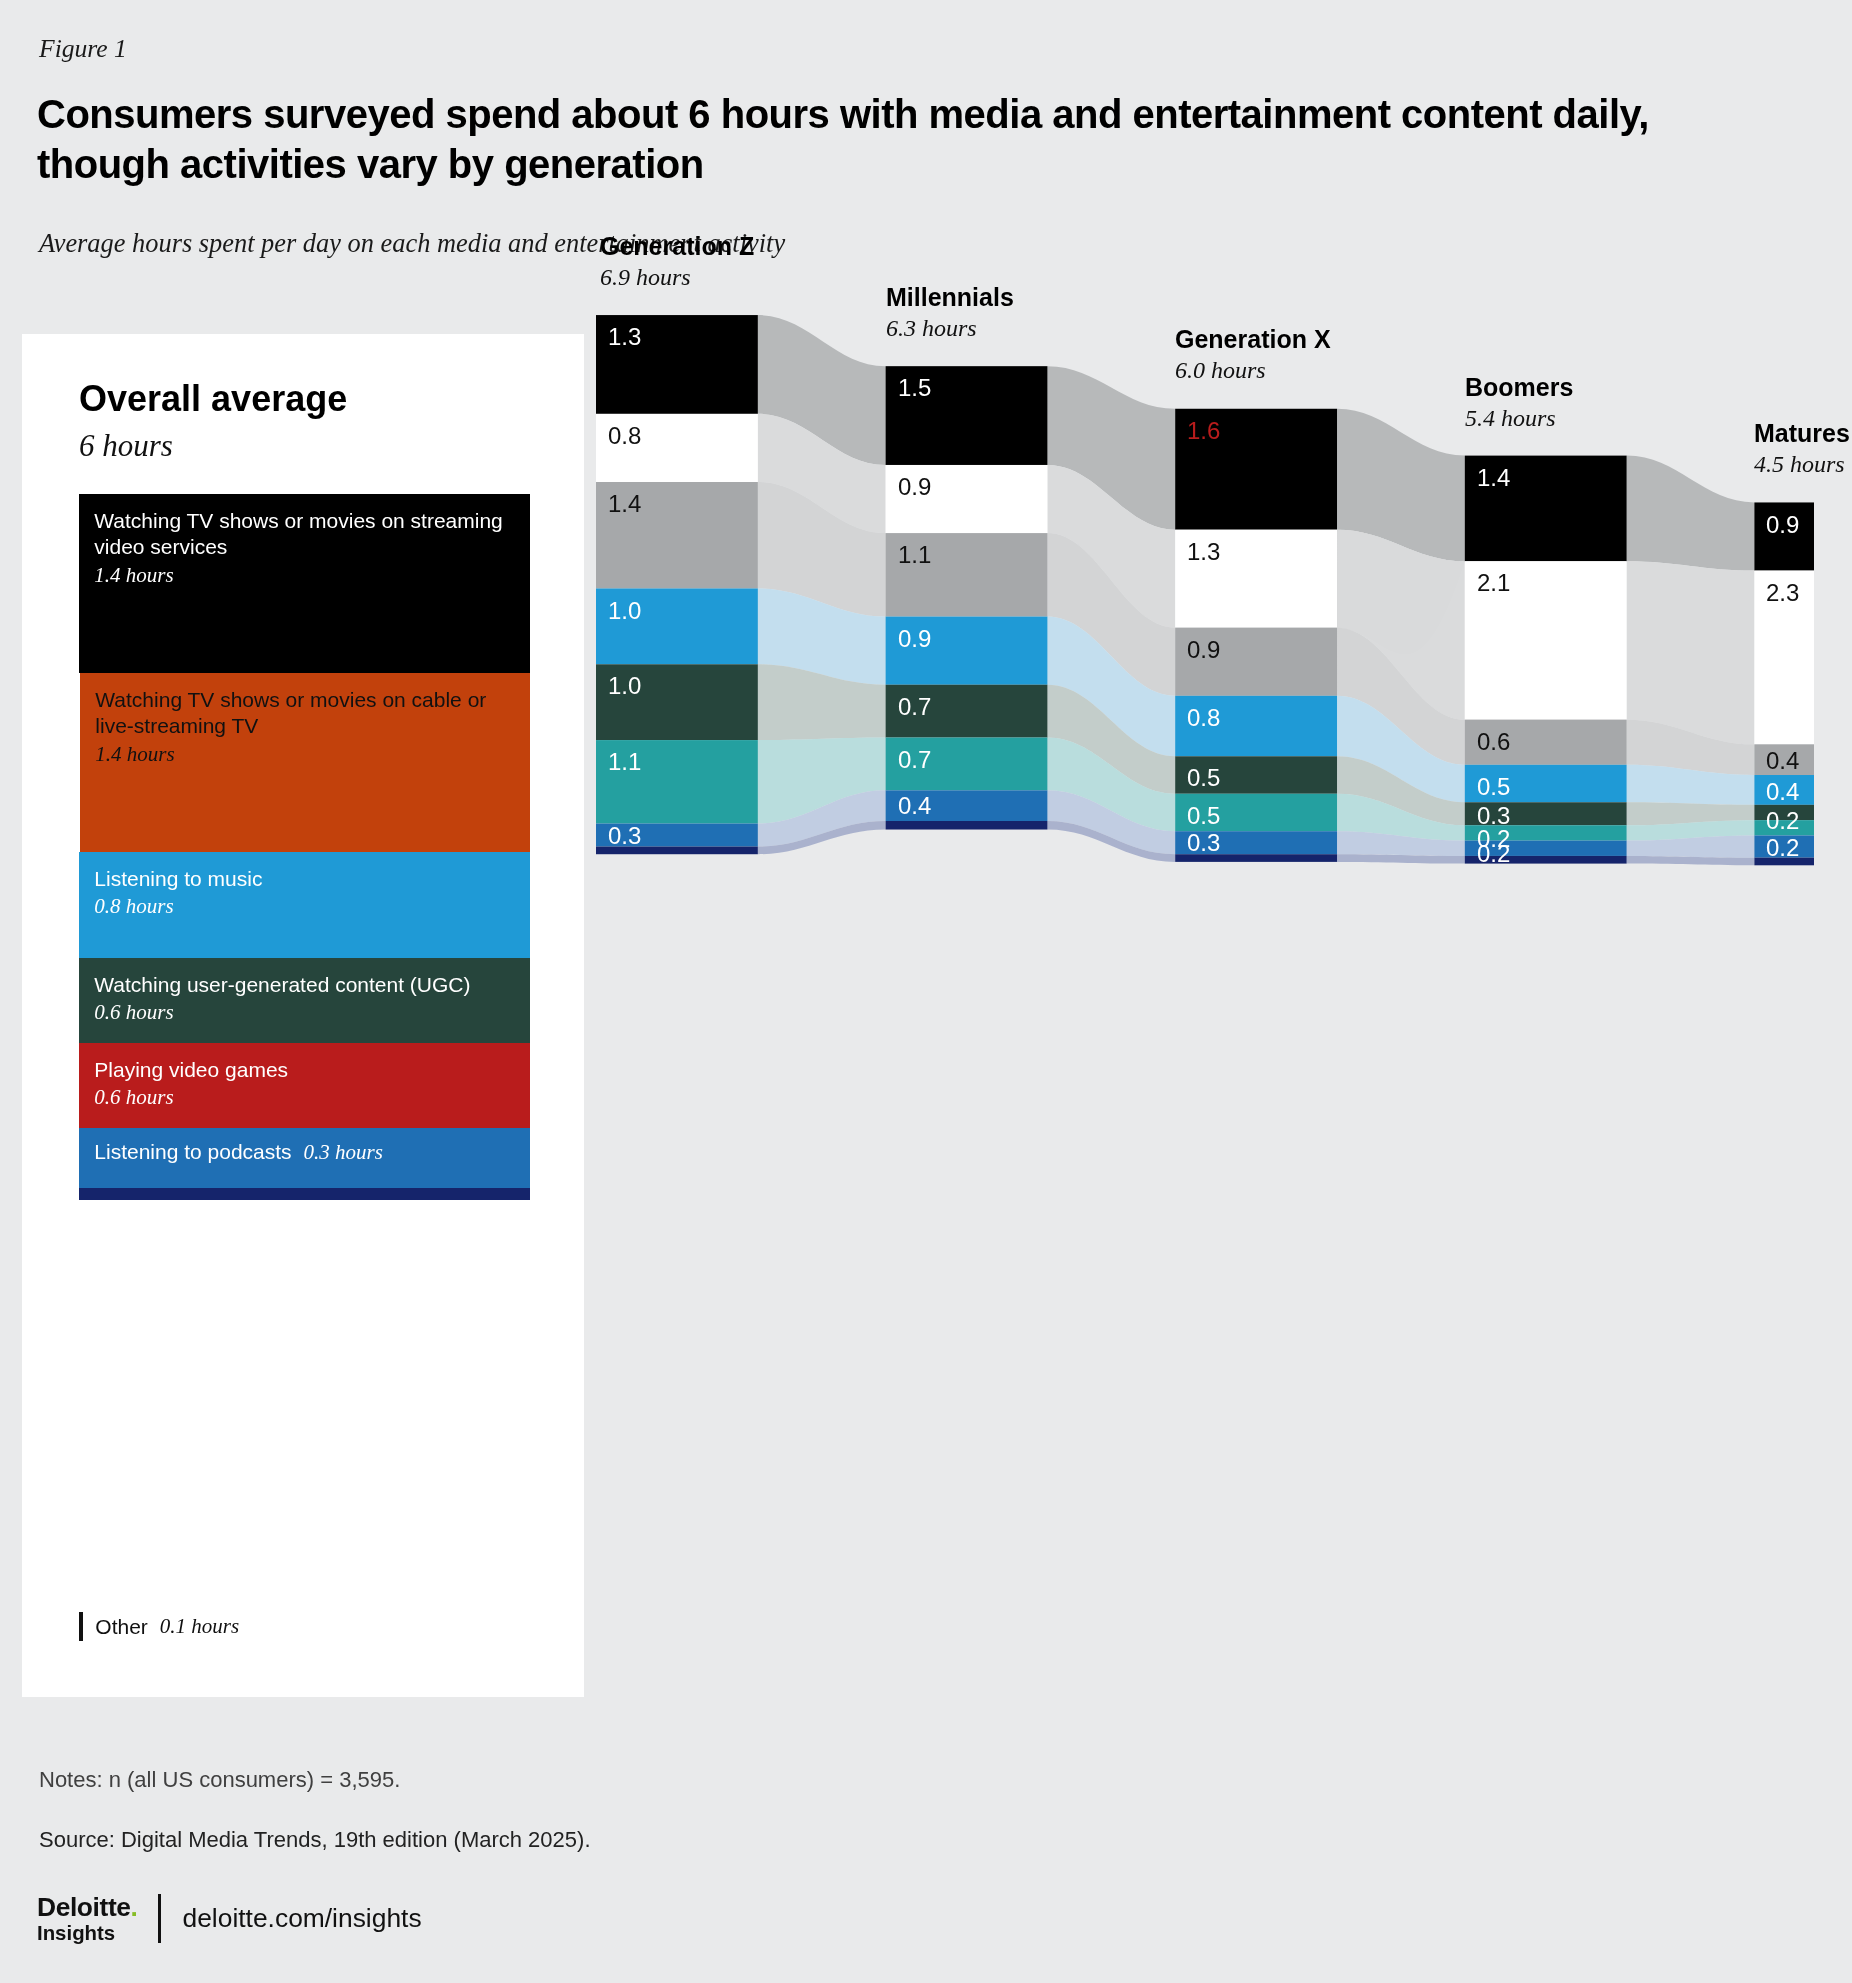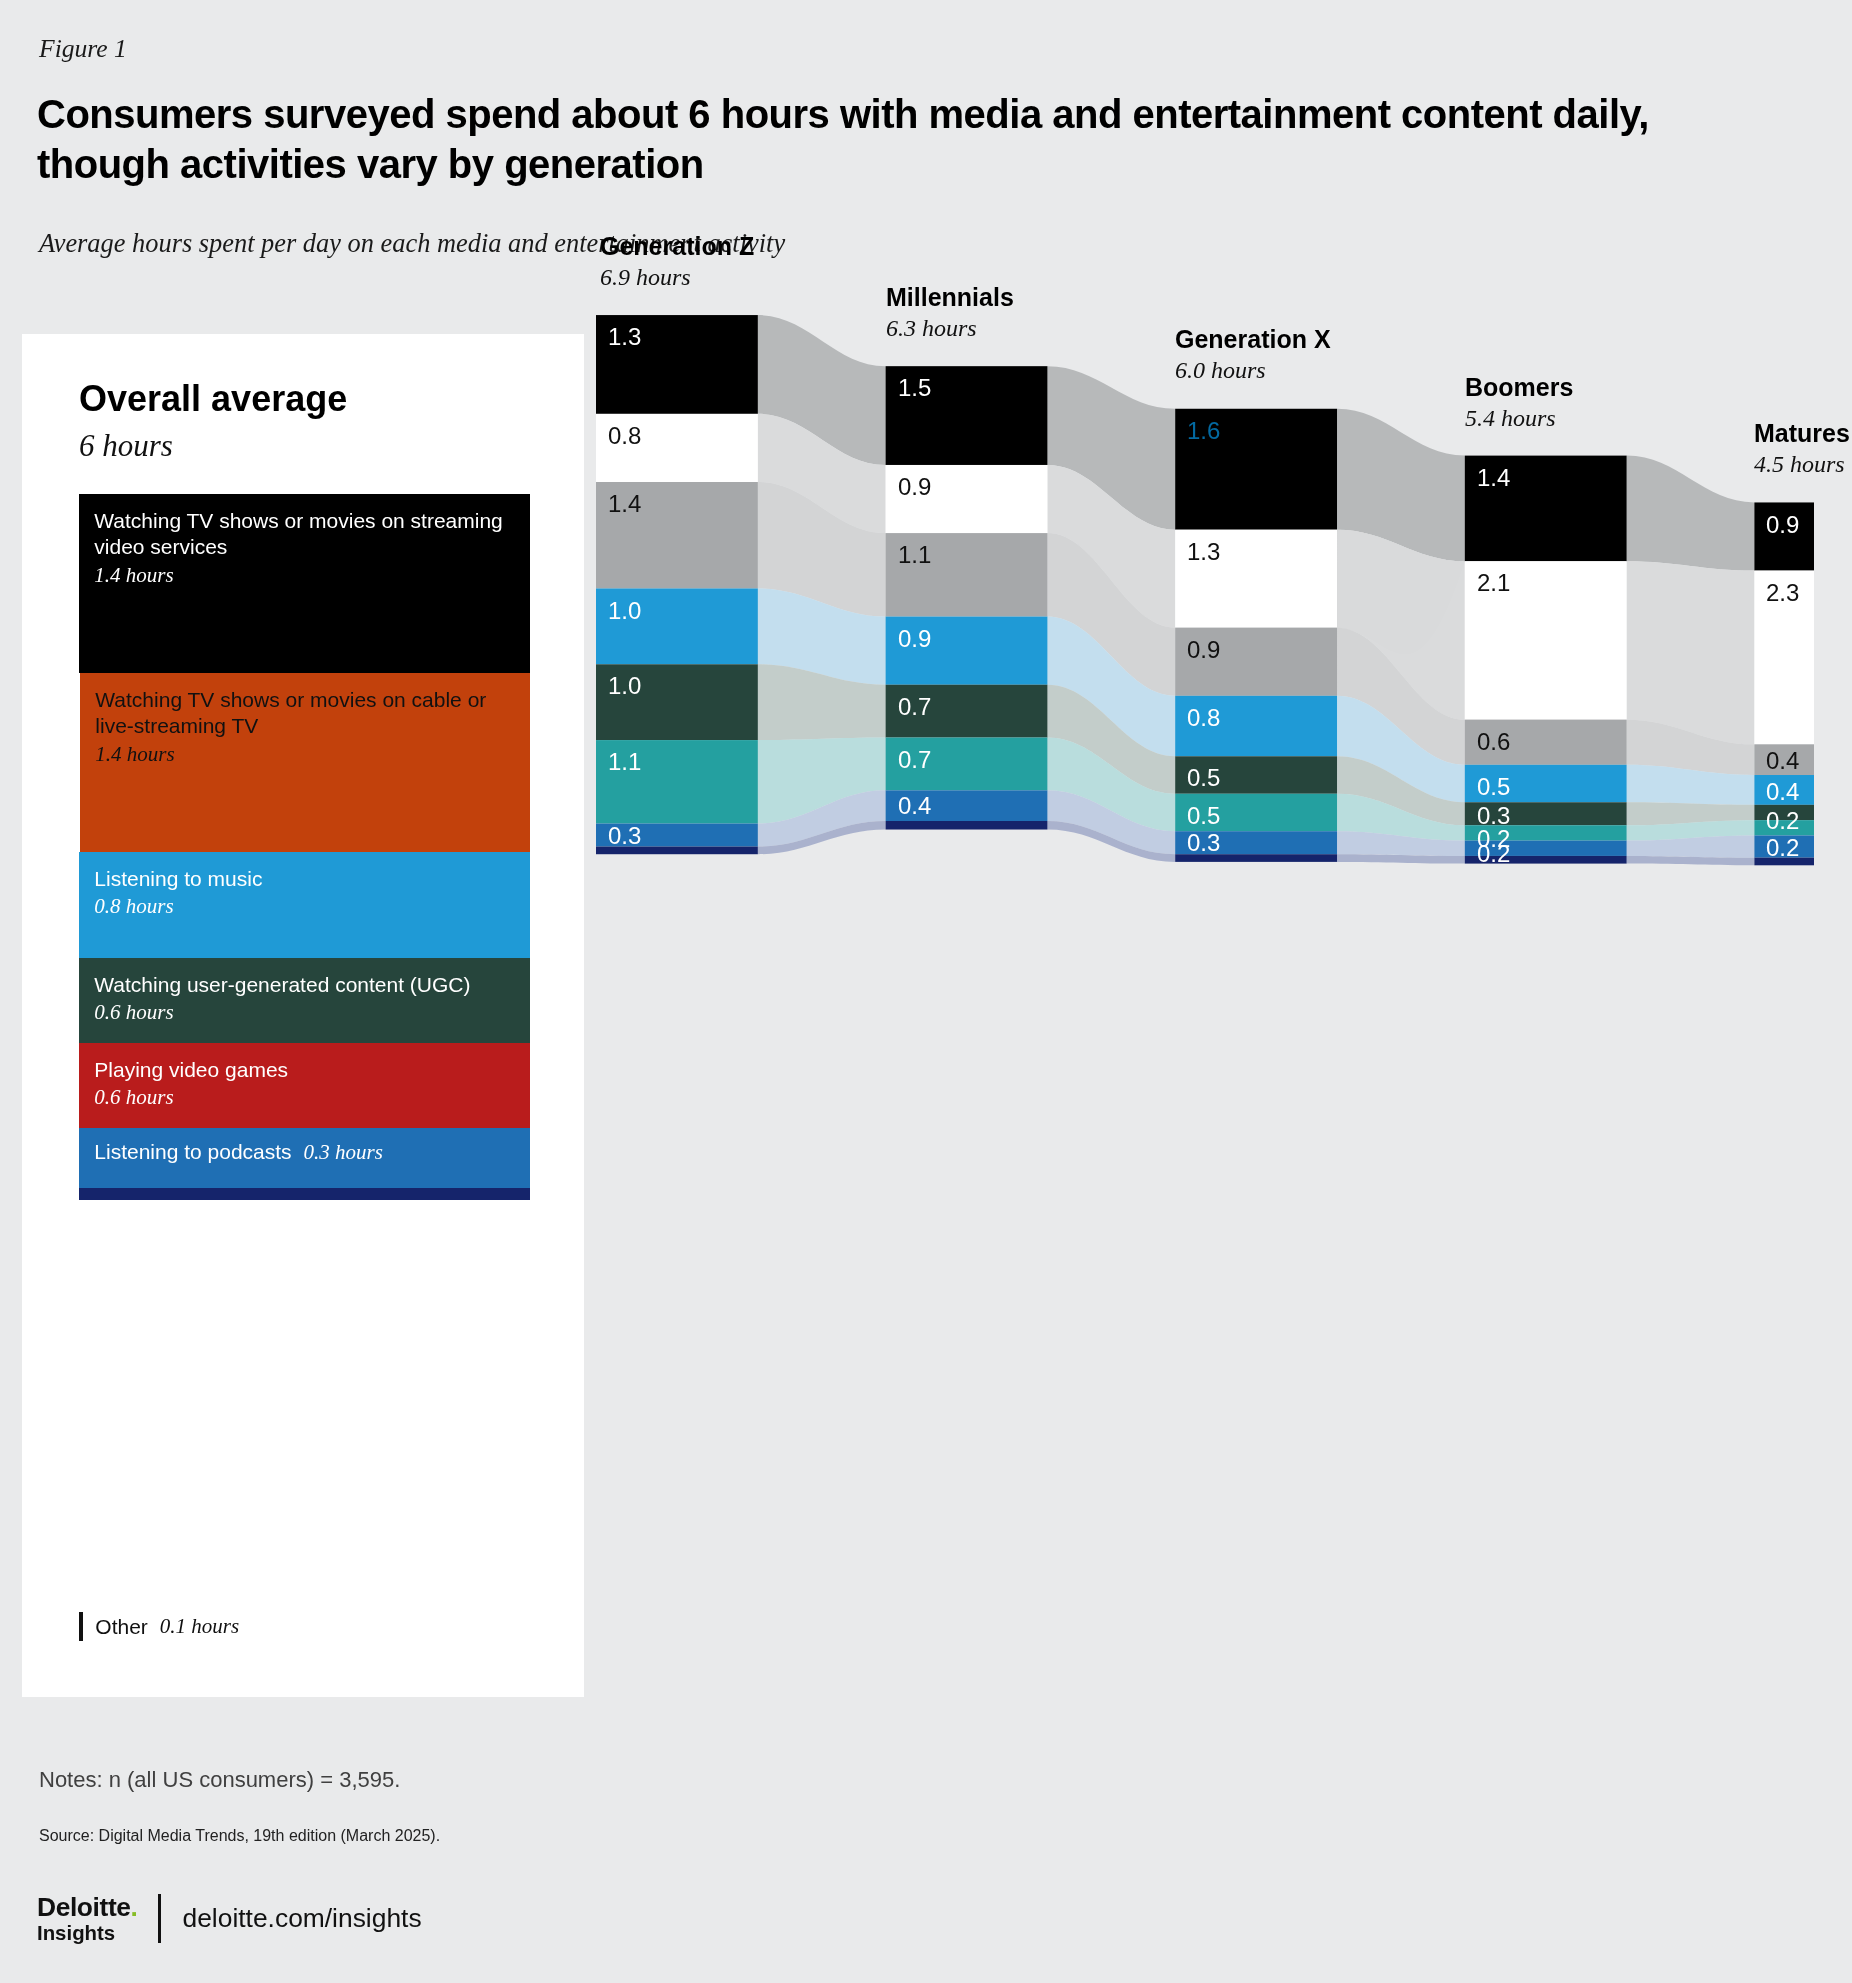--- a/index.html
+++ b/index.html
@@ -165,21 +165,21 @@
     position: absolute;
     left: 39px;
     top: 1767px;
     font-size: 22px;
     color: #404040;
   }
   .source {
     position: absolute;
     left: 39px;
     top: 1827px;
-    font-size: 16px;
+    font-size: 22px;
     color: #222;
   }
   .footer-brand {
     position: absolute;
     left: 37px;
     top: 1893px;
     display: flex;
     align-items: center;
   }
   .deloitte {
@@ -394,21 +394,21 @@
     <div class="bar-label" style="left:12px;top:509px;color:#fff;">0.3</div>
 
     <div class="bar-label" style="left:302px;top:61px;color:#fff;">1.5</div>
     <div class="bar-label" style="left:302px;top:160px;color:#111;">0.9</div>
     <div class="bar-label" style="left:302px;top:228px;color:#111;">1.1</div>
     <div class="bar-label" style="left:302px;top:312px;color:#fff;">0.9</div>
     <div class="bar-label" style="left:302px;top:380px;color:#fff;">0.7</div>
     <div class="bar-label" style="left:302px;top:433px;color:#fff;">0.7</div>
     <div class="bar-label" style="left:302px;top:479px;color:#fff;">0.4</div>
 
-    <div class="bar-label" style="left:591px;top:104px;color:#0369a1;text-align:center;">1.6</div>
+    <div class="bar-label" style="left:591px;top:104px;color:#b91c1c;text-align:center;">1.6</div>
     <div class="bar-label" style="left:591px;top:225px;color:#111;">1.3</div>
     <div class="bar-label" style="left:591px;top:323px;color:#111;">0.9</div>
     <div class="bar-label" style="left:591px;top:391px;color:#fff;">0.8</div>
     <div class="bar-label" style="left:591px;top:451px;color:#fff;">0.5</div>
     <div class="bar-label" style="left:591px;top:489px;color:#fff;">0.5</div>
     <div class="bar-label" style="left:591px;top:516px;color:#fff;">0.3</div>
 
     <div class="bar-label" style="left:881px;top:151px;color:#fff;">1.4</div>
     <div class="bar-label" style="left:881px;top:256px;color:#111;">2.1</div>
     <div class="bar-label" style="left:881px;top:415px;color:#111;">0.6</div>

